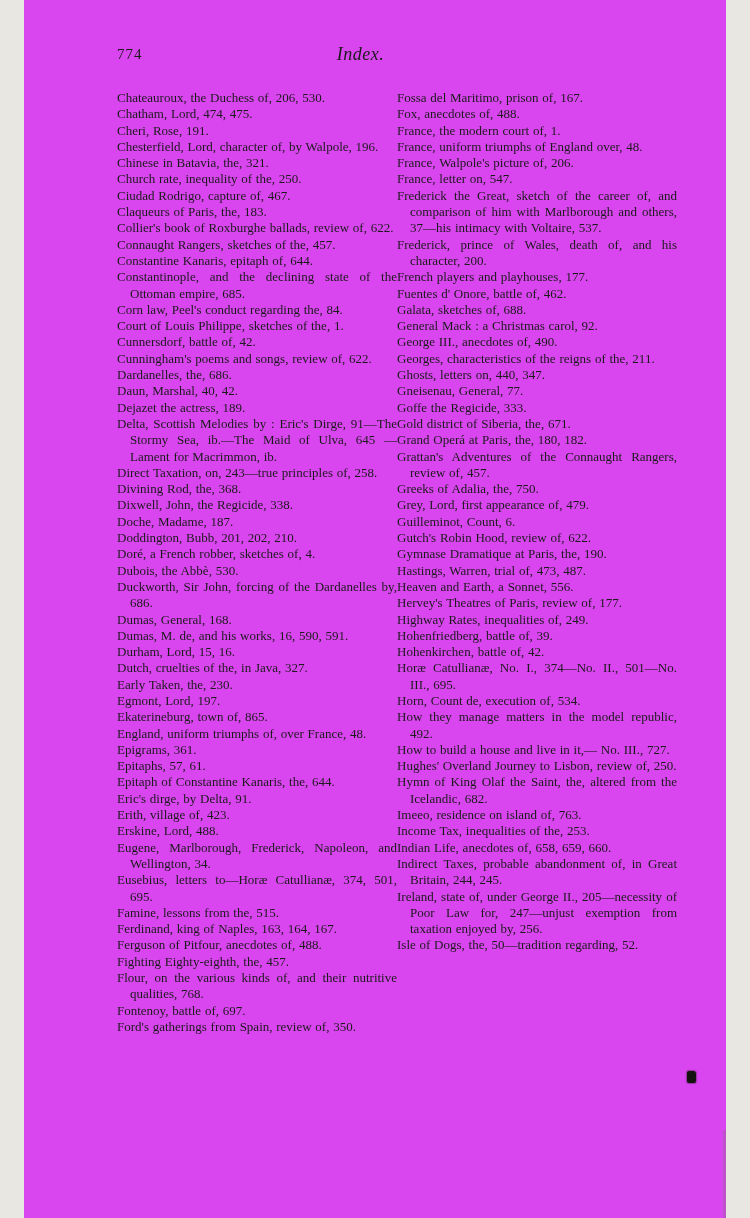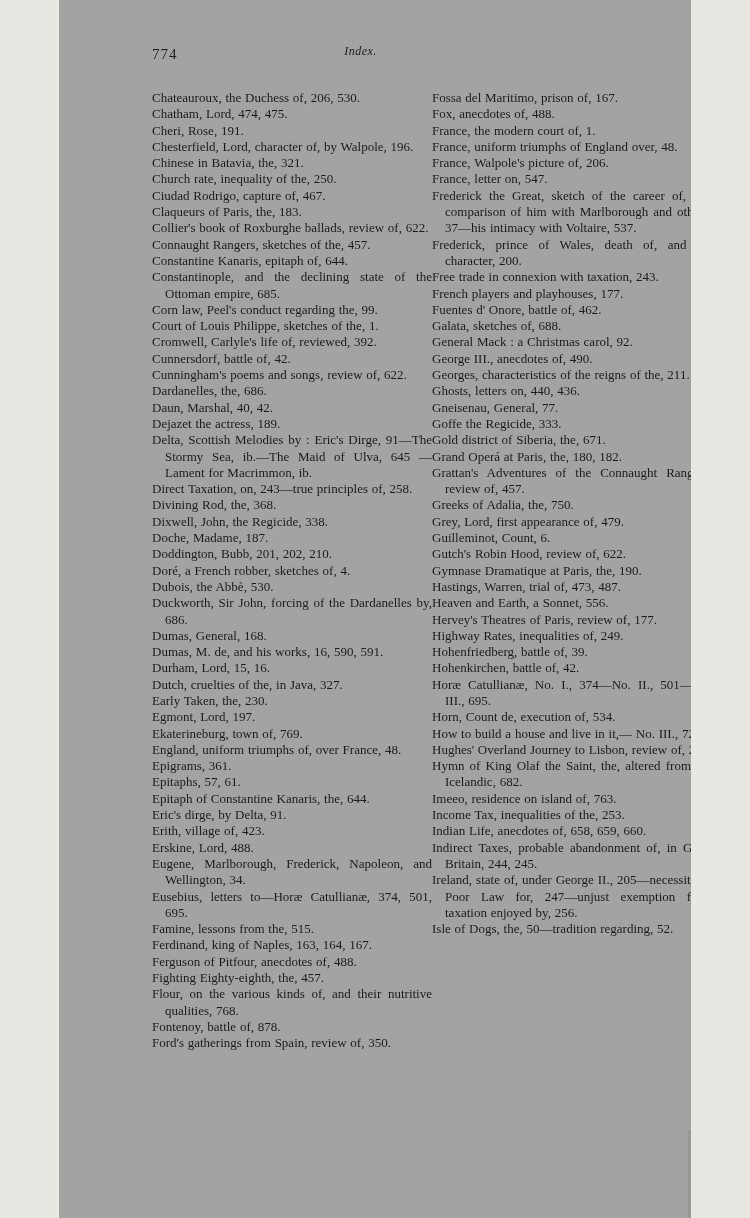--- a/index.html
+++ b/index.html
@@ -2,24 +2,24 @@
 <html><head>
 <meta charset="utf-8">
 <style>
   html, body {
     margin: 0;
     padding: 0;
     background: #e9e7e2;
   }
   .sheet {
     position: relative;
-    width: 632px;
+    width: 702px;
     height: 1218px;
     margin: 0 auto;
-    background: #a3a3a3;
+    background: #d946ef;
     color: #1b1b1b;
     font-family: "Liberation Serif", "DejaVu Serif", serif;
     overflow: hidden;
   }
   .page-header {
     position: absolute;
     top: 44px;
     left: 93px;
     right: 82px;
     height: 22px;
@@ -31,21 +31,21 @@
     font-size: 15px;
     letter-spacing: 1px;
   }
   .running-title {
     position: absolute;
     left: 0;
     right: 40px;
     top: 0;
     text-align: center;
     font-style: italic;
-    font-size: 12px;
+    font-size: 18px;
     letter-spacing: 0.5px;
   }
   .text-block {
     position: absolute;
     top: 90px;
     left: 93px;
     width: 575px;
     display: flex;
   }
   .column {
@@ -95,96 +95,95 @@
         <div class="entry">Cheri, Rose, 191.</div>
         <div class="entry">Chesterfield, Lord, character of, by Walpole, 196.</div>
         <div class="entry">Chinese in Batavia, the, 321.</div>
         <div class="entry">Church rate, inequality of the, 250.</div>
         <div class="entry">Ciudad Rodrigo, capture of, 467.</div>
         <div class="entry">Claqueurs of Paris, the, 183.</div>
         <div class="entry">Collier's book of Roxburghe ballads, review of, 622.</div>
         <div class="entry">Connaught Rangers, sketches of the, 457.</div>
         <div class="entry">Constantine Kanaris, epitaph of, 644.</div>
         <div class="entry">Constantinople, and the declining state of the Ottoman empire, 685.</div>
-        <div class="entry">Corn law, Peel's conduct regarding the, 99.</div>
+        <div class="entry">Corn law, Peel's conduct regarding the, 84.</div>
         <div class="entry">Court of Louis Philippe, sketches of the, 1.</div>
-        <div class="entry">Cromwell, Carlyle's life of, reviewed, 392.</div>
         <div class="entry">Cunnersdorf, battle of, 42.</div>
         <div class="entry">Cunningham's poems and songs, review of, 622.</div>
         <div class="entry">Dardanelles, the, 686.</div>
         <div class="entry">Daun, Marshal, 40, 42.</div>
         <div class="entry">Dejazet the actress, 189.</div>
         <div class="entry">Delta, Scottish Melodies by : Eric's Dirge, 91—The Stormy Sea, ib.—The Maid of Ulva, 645 — Lament for Macrimmon, ib.</div>
         <div class="entry">Direct Taxation, on, 243—true principles of, 258.</div>
         <div class="entry">Divining Rod, the, 368.</div>
         <div class="entry">Dixwell, John, the Regicide, 338.</div>
         <div class="entry">Doche, Madame, 187.</div>
         <div class="entry">Doddington, Bubb, 201, 202, 210.</div>
         <div class="entry">Doré, a French robber, sketches of, 4.</div>
         <div class="entry">Dubois, the Abbè, 530.</div>
         <div class="entry">Duckworth, Sir John, forcing of the Dardanelles by, 686.</div>
         <div class="entry">Dumas, General, 168.</div>
         <div class="entry">Dumas, M. de, and his works, 16, 590, 591.</div>
         <div class="entry">Durham, Lord, 15, 16.</div>
         <div class="entry">Dutch, cruelties of the, in Java, 327.</div>
         <div class="entry">Early Taken, the, 230.</div>
         <div class="entry">Egmont, Lord, 197.</div>
-        <div class="entry">Ekaterineburg, town of, 769.</div>
+        <div class="entry">Ekaterineburg, town of, 865.</div>
         <div class="entry">England, uniform triumphs of, over France, 48.</div>
         <div class="entry">Epigrams, 361.</div>
         <div class="entry">Epitaphs, 57, 61.</div>
         <div class="entry">Epitaph of Constantine Kanaris, the, 644.</div>
         <div class="entry">Eric's dirge, by Delta, 91.</div>
         <div class="entry">Erith, village of, 423.</div>
         <div class="entry">Erskine, Lord, 488.</div>
         <div class="entry">Eugene, Marlborough, Frederick, Napoleon, and Wellington, 34.</div>
         <div class="entry">Eusebius, letters to—Horæ Catullianæ, 374, 501, 695.</div>
         <div class="entry">Famine, lessons from the, 515.</div>
         <div class="entry">Ferdinand, king of Naples, 163, 164, 167.</div>
         <div class="entry">Ferguson of Pitfour, anecdotes of, 488.</div>
         <div class="entry">Fighting Eighty-eighth, the, 457.</div>
         <div class="entry">Flour, on the various kinds of, and their nutritive qualities, 768.</div>
-        <div class="entry">Fontenoy, battle of, 878.</div>
+        <div class="entry">Fontenoy, battle of, 697.</div>
         <div class="entry">Ford's gatherings from Spain, review of, 350.</div>
       </div>
     <div class="column">
         <div class="entry">Fossa del Maritimo, prison of, 167.</div>
         <div class="entry">Fox, anecdotes of, 488.</div>
         <div class="entry">France, the modern court of, 1.</div>
         <div class="entry">France, uniform triumphs of England over, 48.</div>
         <div class="entry">France, Walpole's picture of, 206.</div>
         <div class="entry">France, letter on, 547.</div>
         <div class="entry">Frederick the Great, sketch of the career of, and comparison of him with Marlborough and others, 37—his intimacy with Voltaire, 537.</div>
         <div class="entry">Frederick, prince of Wales, death of, and his character, 200.</div>
-        <div class="entry">Free trade in connexion with taxation, 243.</div>
         <div class="entry">French players and playhouses, 177.</div>
         <div class="entry">Fuentes d' Onore, battle of, 462.</div>
         <div class="entry">Galata, sketches of, 688.</div>
         <div class="entry">General Mack : a Christmas carol, 92.</div>
         <div class="entry">George III., anecdotes of, 490.</div>
         <div class="entry">Georges, characteristics of the reigns of the, 211.</div>
-        <div class="entry">Ghosts, letters on, 440, 436.</div>
+        <div class="entry">Ghosts, letters on, 440, 347.</div>
         <div class="entry">Gneisenau, General, 77.</div>
         <div class="entry">Goffe the Regicide, 333.</div>
         <div class="entry">Gold district of Siberia, the, 671.</div>
         <div class="entry">Grand Operá at Paris, the, 180, 182.</div>
         <div class="entry">Grattan's Adventures of the Connaught Rangers, review of, 457.</div>
         <div class="entry">Greeks of Adalia, the, 750.</div>
         <div class="entry">Grey, Lord, first appearance of, 479.</div>
         <div class="entry">Guilleminot, Count, 6.</div>
         <div class="entry">Gutch's Robin Hood, review of, 622.</div>
         <div class="entry">Gymnase Dramatique at Paris, the, 190.</div>
         <div class="entry">Hastings, Warren, trial of, 473, 487.</div>
         <div class="entry">Heaven and Earth, a Sonnet, 556.</div>
         <div class="entry">Hervey's Theatres of Paris, review of, 177.</div>
         <div class="entry">Highway Rates, inequalities of, 249.</div>
         <div class="entry">Hohenfriedberg, battle of, 39.</div>
         <div class="entry">Hohenkirchen, battle of, 42.</div>
         <div class="entry">Horæ Catullianæ, No. I., 374—No. II., 501—No. III., 695.</div>
         <div class="entry">Horn, Count de, execution of, 534.</div>
+        <div class="entry">How they manage matters in the model republic, 492.</div>
         <div class="entry">How to build a house and live in it,— No. III., 727.</div>
         <div class="entry">Hughes' Overland Journey to Lisbon, review of, 250.</div>
         <div class="entry">Hymn of King Olaf the Saint, the, altered from the Icelandic, 682.</div>
         <div class="entry">Imeeo, residence on island of, 763.</div>
         <div class="entry">Income Tax, inequalities of the, 253.</div>
         <div class="entry">Indian Life, anecdotes of, 658, 659, 660.</div>
         <div class="entry">Indirect Taxes, probable abandonment of, in Great Britain, 244, 245.</div>
         <div class="entry">Ireland, state of, under George II., 205—necessity of Poor Law for, 247—unjust exemption from taxation enjoyed by, 256.</div>
         <div class="entry">Isle of Dogs, the, 50—tradition regarding, 52.</div>
       </div>

